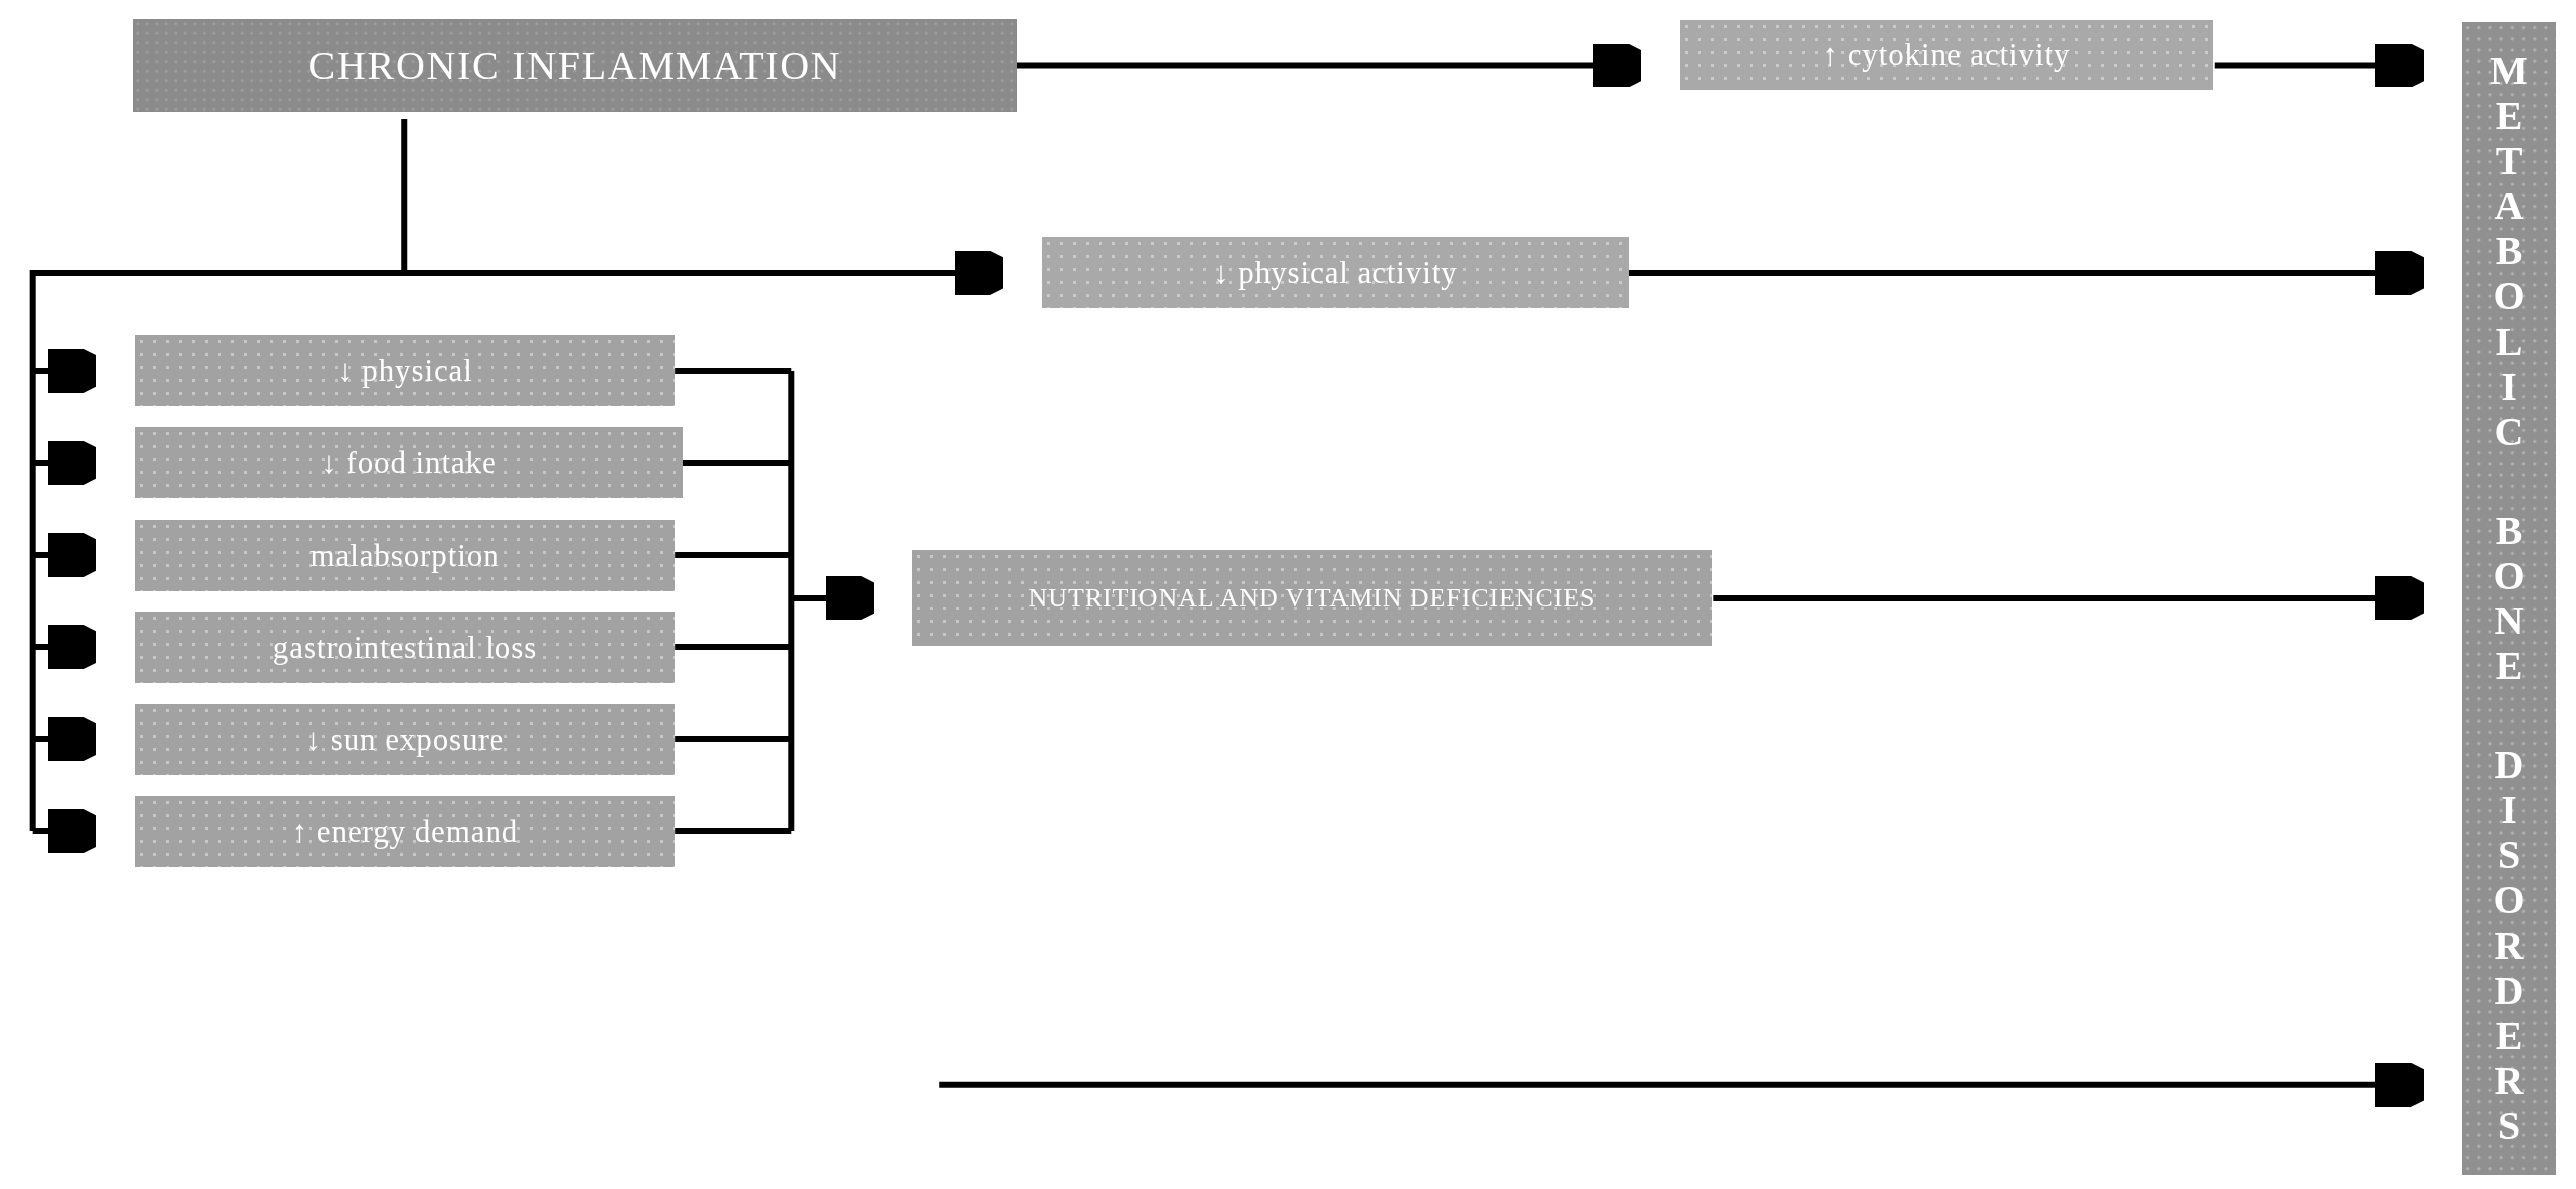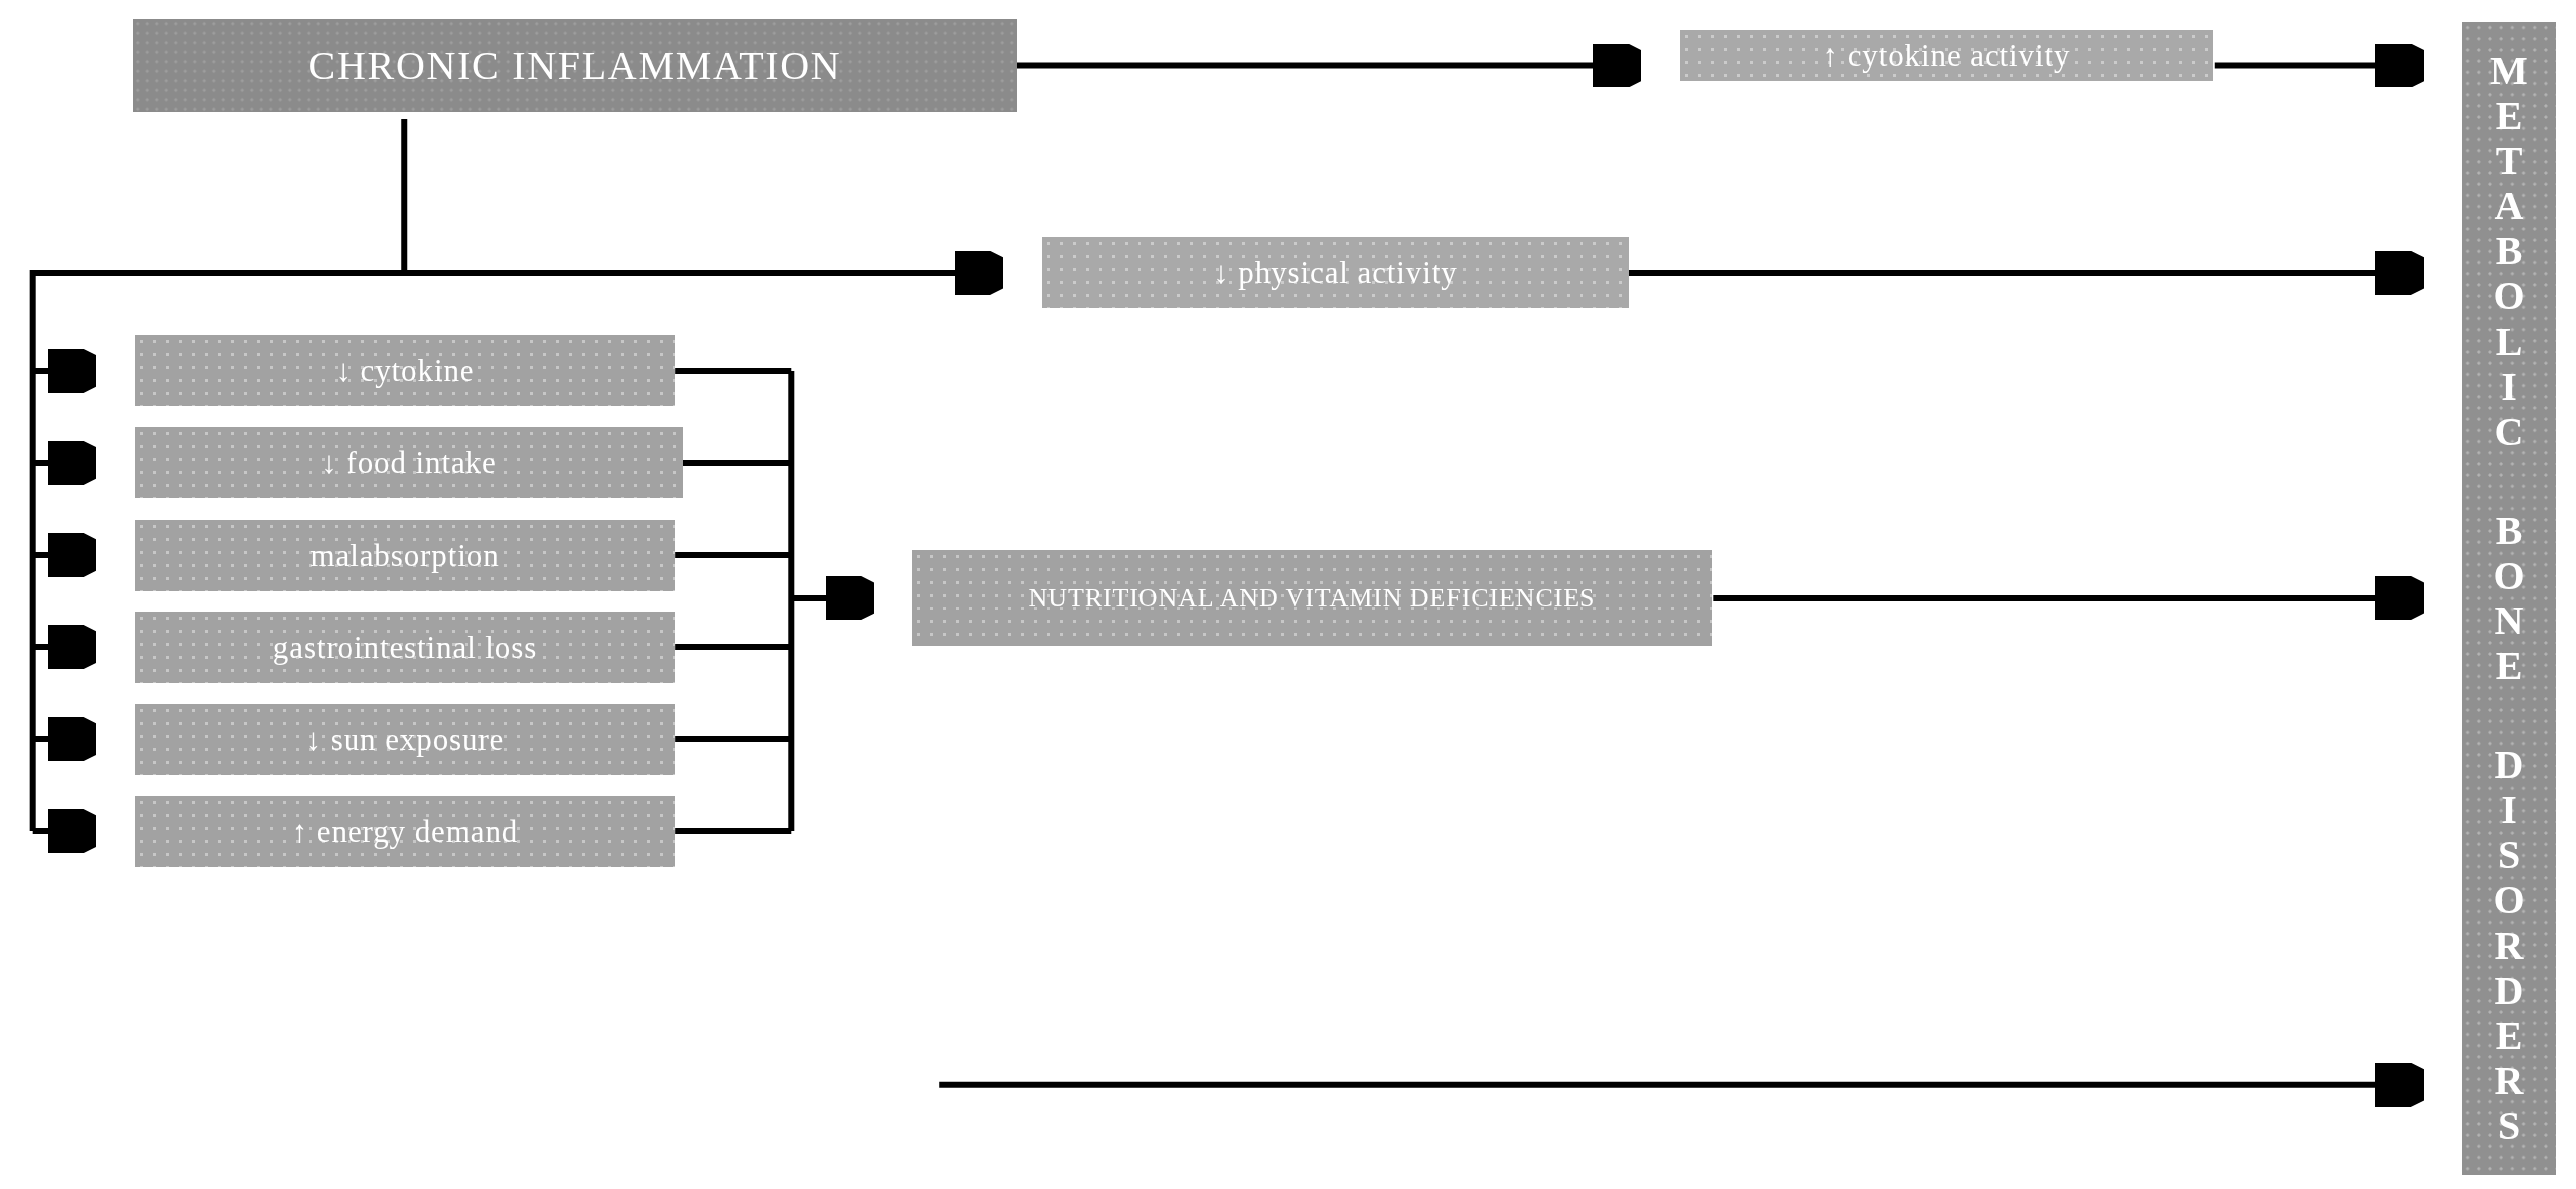--- a/index.html
+++ b/index.html
@@ -47,21 +47,21 @@
     background-color: var(--mid_box, #a2a2a2);
     background-image: radial-gradient(rgba(255,255,255,0.40) 1.5px, transparent 1.9px);
     background-size: 13px 13px;
   }
   .big   { font-size: 40px; letter-spacing: 1.7px; }
   .small { font-size: 31px; letter-spacing: 0.9px; }
   .nut   { font-size: 26px; letter-spacing: 0.9px; max-width: 671px; }
 
   
   .n-chronic      { left: 133px;  top: 19px;   width: 884px; height: 93px; }
-  .n-cytokine     { left: 1680px; top: 30px;   width: 533px; height: 51px;  }
+  .n-cytokine     { left: 1680px; top: 20px;   width: 533px; height: 70px;  }
   .n-physical     { left: 1042px; top: 237px;  width: 587px; height: 71px; text-align: center;  }
   .n-appetite     { left: 135px;  top: 335px;  width: 540px; height: 71px;  }
   .n-food         { left: 135px;  top: 427px;  width: 548px; height: 71px;  }
   .n-malabsorption{ left: 135px;  top: 520px;  width: 540px; height: 71px;  }
   .n-gastro       { left: 135px;  top: 612px;  width: 540px; height: 71px;  }
   .n-sun          { left: 135px;  top: 704px;  width: 540px; height: 71px;  }
   .n-energy       { left: 135px;  top: 796px;  width: 540px; height: 71px;  }
   .n-nutritional  { left: 912px; top: 550px;  width: 800px; height: 96px; }
   .n-gluco        { left: 135px;  top: 1037px; width: 802px; height: 95px; }
 
@@ -163,21 +163,21 @@
 
   <div class="node light n-cytokine">
     <span class="node-label small">↑ cytokine activity</span>
   </div>
 
   <div class="node light n-physical">
     <span class="node-label small">↓ physical activity</span>
   </div>
 
   <div class="node mid n-appetite">
-    <span class="node-label small">↓ cytokine</span>
+    <span class="node-label small">↓ physical</span>
   </div>
 
   <div class="node mid n-food">
     <span class="node-label small">↓ food intake</span>
   </div>
 
   <div class="node mid n-malabsorption">
     <span class="node-label small">malabsorption</span>
   </div>
 

